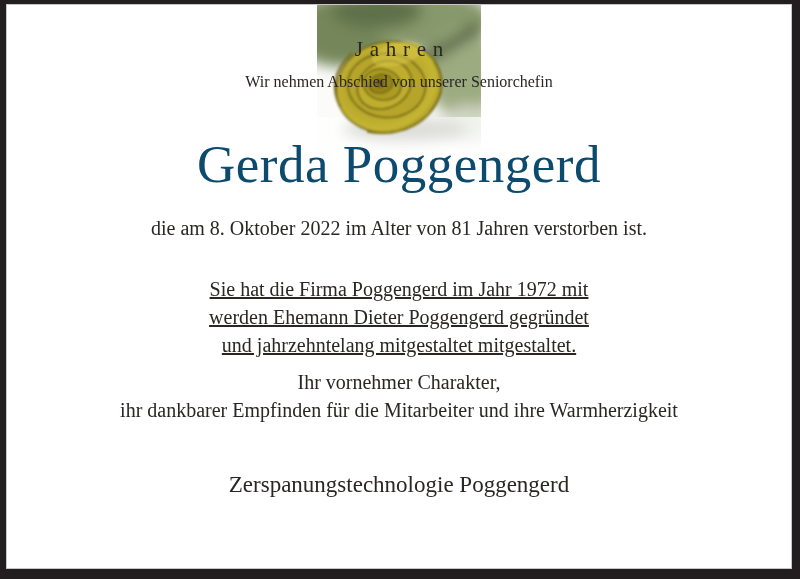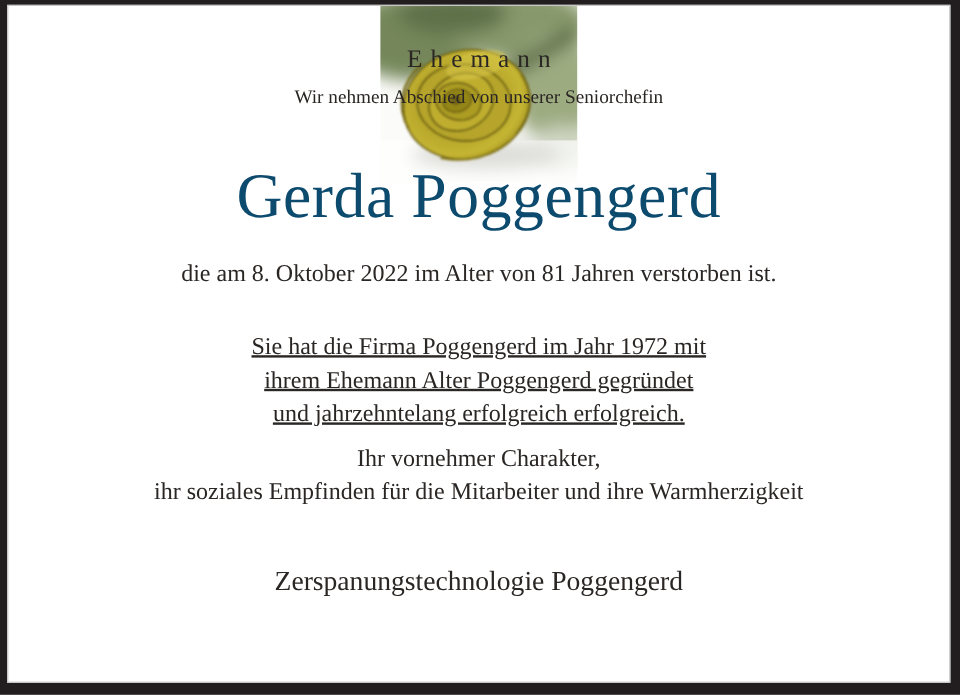--- a/index.html
+++ b/index.html
@@ -81,35 +81,35 @@
         <ellipse cx="70" cy="80" rx="39" ry="32" fill="#b6a529" stroke="#6e6114" stroke-width="1.6" transform="rotate(18 70 80)"></ellipse>
         <ellipse cx="68" cy="79" rx="28" ry="23" fill="#bfae2e" stroke="#6e6114" stroke-width="1.6" transform="rotate(-14 68 79)"></ellipse>
         <ellipse cx="66" cy="78" rx="19" ry="15.5" fill="#ac9c24" stroke="#6e6114" stroke-width="1.5" transform="rotate(26 66 78)"></ellipse>
         <ellipse cx="65" cy="77" rx="12" ry="9.5" fill="#948519" stroke="#6e6114" stroke-width="1.4"></ellipse>
         <circle cx="64" cy="76" r="4.5" fill="#6e6114"></circle>
         <ellipse cx="88" cy="52" rx="26" ry="11" fill="#d8c94a" opacity="0.55"></ellipse>
       </g>
     </svg>
   </div>
 
-  <div class="kicker">Ehemann</div>
+  <div class="kicker">Jahren</div>
 
   <div class="intro">Wir nehmen Abschied von unserer Seniorchefin</div>
 
   <h1 class="name">Gerda Poggengerd</h1>
 
   <div class="death">die am 8. Oktober 2022 im Alter von 81 Jahren verstorben ist.</div>
 
   <div class="para p1">
     <div>Sie hat die Firma Poggengerd im Jahr 1972 mit</div>
-    <div>ihrem Ehemann Alter Poggengerd gegründet</div>
-    <div>und jahrzehntelang erfolgreich erfolgreich.</div>
+    <div>werden Ehemann Dieter Poggengerd gegründet</div>
+    <div>und jahrzehntelang mitgestaltet mitgestaltet.</div>
   </div>
 
   <div class="para p2">
     <div>Ihr vornehmer Charakter,</div>
-    <div>ihr soziales Empfinden für die Mitarbeiter und ihre Warmherzigkeit</div>
+    <div>ihr dankbarer Empfinden für die Mitarbeiter und ihre Warmherzigkeit</div>
   </div>
 
   <div class="company">Zerspanungstechnologie Poggengerd</div>
 
 
 </div>
 
 </body></html>

